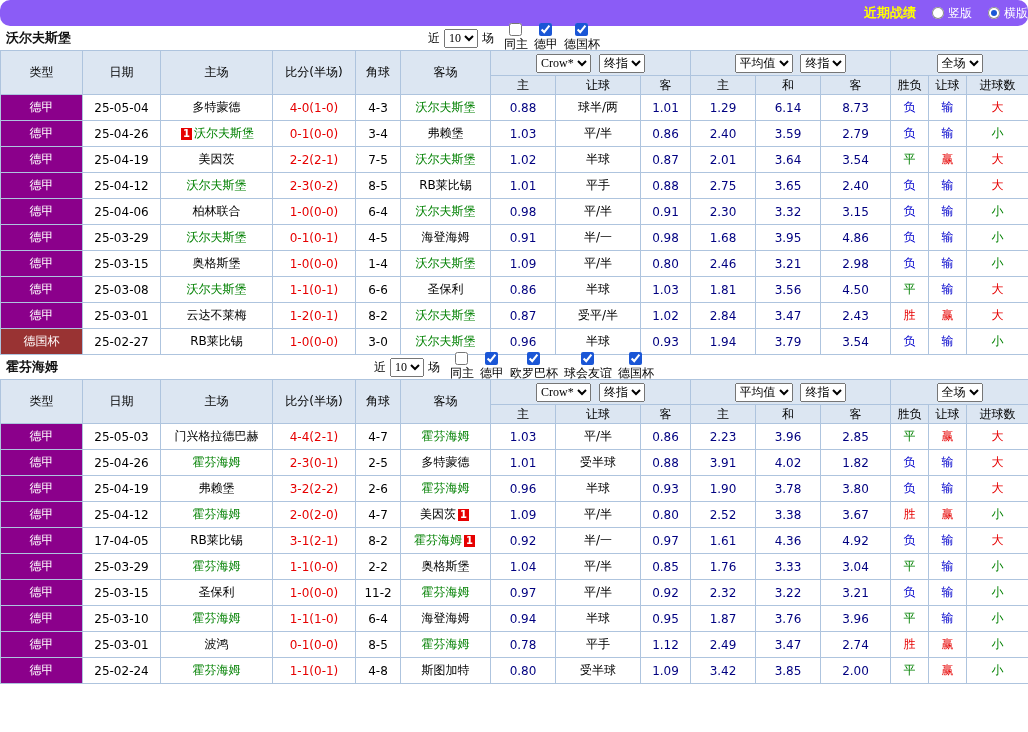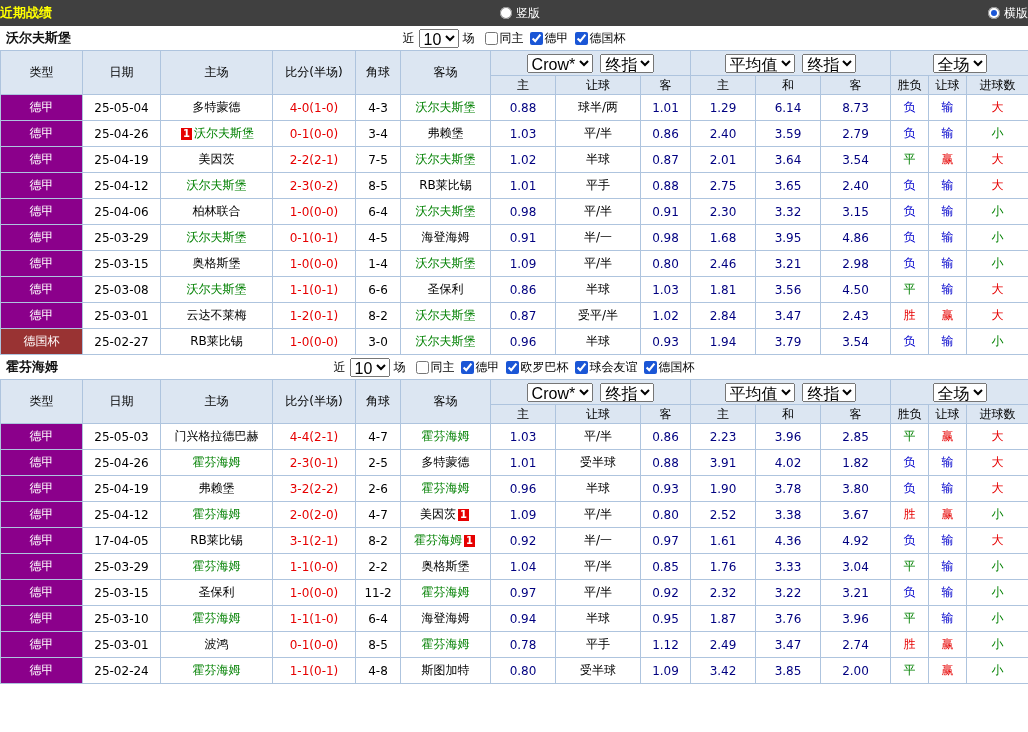--- a/index.html
+++ b/index.html
@@ -4,44 +4,44 @@
 <style>
   * { margin:0; padding:0; box-sizing:border-box; }
   html,body { background:#fff; }
   body {
     width:1028px;
     font-family:"DejaVu Sans","Liberation Sans",sans-serif;
     font-size:12px; color:#000;
   }
   
   .topbar {
-    height:26px; background:#404040;
-    display:flex; align-items:center; justify-content:space-between; gap:16px;
+    height:26px; background:#8b5cf6;
+    display:flex; align-items:center; justify-content:flex-end; gap:16px;border-radius:10px;
   }
   .page-title { color:#ffff00; font-weight:bold; font-size:13px; }
   .radio { display:inline-flex; align-items:center; gap:4px; color:#ffffff; cursor:pointer; }
   .rdot {
     width:12px; height:12px; border-radius:50%;
     background:#ffffff; box-shadow:inset 0 0 0 1px #8a8a8a; position:relative;
   }
   .rdot.sel::after {
     content:""; position:absolute; left:3px; top:3px;
     width:6px; height:6px; border-radius:50%; background:#1a56d6;
   }
   
   .sec-header {
     height:24px; position:relative; background:#ffffff;
     display:flex; align-items:center; justify-content:center;
   }
   .team-name { position:absolute; left:6px; font-weight:bold; font-size:13px; color:#111; }
   .filter { display:flex; align-items:center; gap:4px; }
   .filter .cbs { display:inline-flex; align-items:center; }
-  .filter label { display:inline-flex; align-items:center; margin-left:6px; cursor:pointer; }
+  .filter label { display:inline-flex; align-items:center; margin-left:6px; cursor:pointer;flex-direction:column; }
   .filter input[type=checkbox] { width:13px; height:13px; accent-color:#1a56d6; margin:0 2px 0 0; }
-  select { font-size:16px; height:19px; font-family:Liberation Sans, sans-serif; }
+  select { font-size:12px; height:19px; font-family:Liberation Serif, serif; }
   
   table.grid { border-collapse:collapse; table-layout:fixed; width:1028px; }
   .grid th, .grid td {
     border:1px solid #aec4de; text-align:center; vertical-align:middle;
     padding:0; overflow:hidden; white-space:nowrap;
   }
   .grid thead th { background:#dce6f2; font-weight:normal; color:#000; }
   .grid tr.h1 th { height:25px; }
   .grid tr.h2 th { height:19px; }
   .grid tbody td { height:26px; background:#ffffff; }

